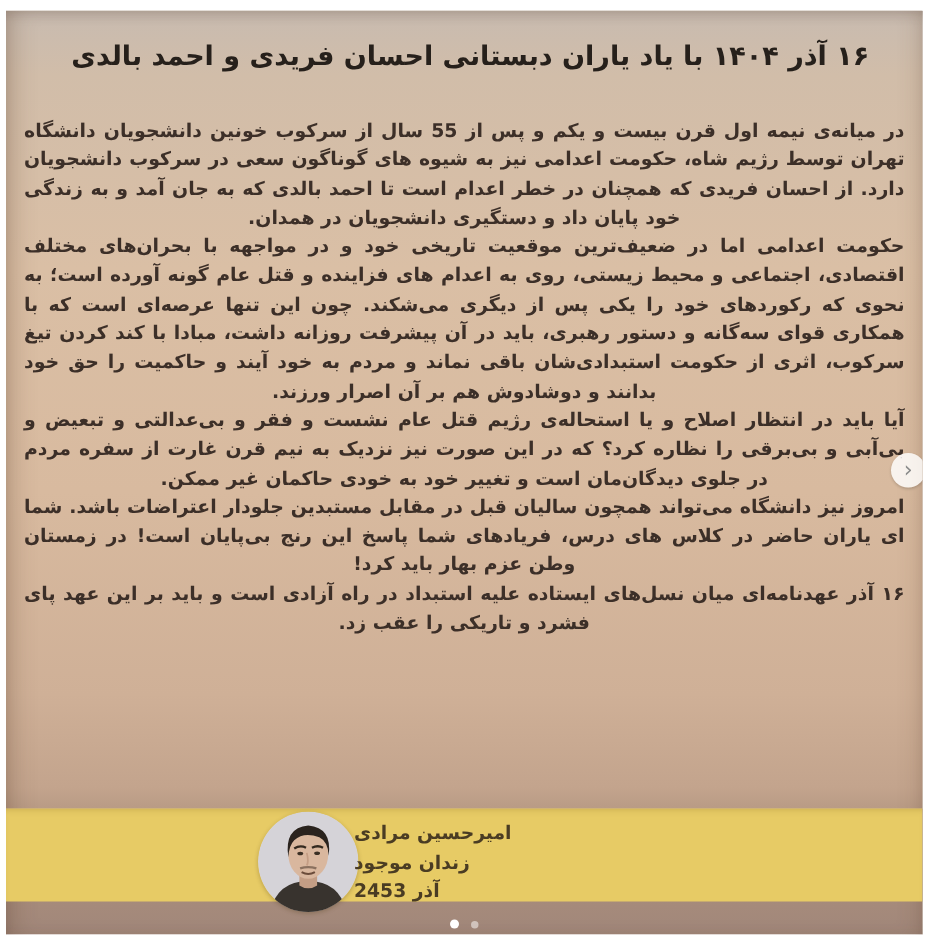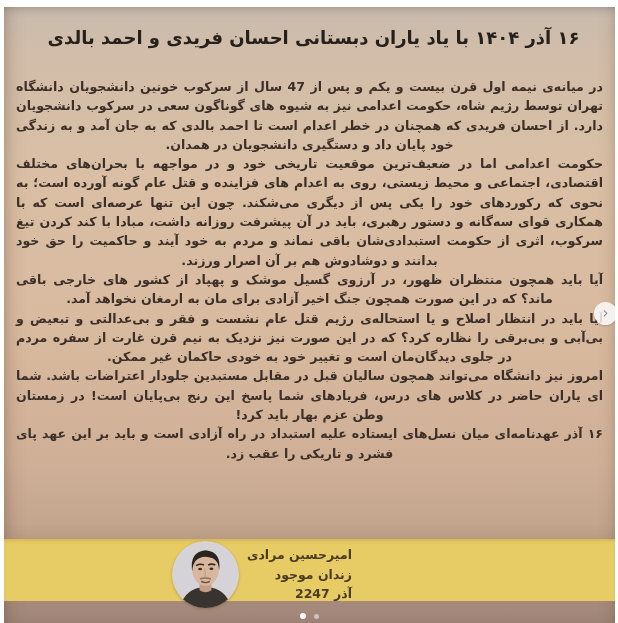--- a/index.html
+++ b/index.html
@@ -45,21 +45,21 @@
     box-shadow: inset 0 3px 5px -3px rgba(120,90,30,.35);
   }
   .avatar{
     position:absolute;left:168px;top:534px;width:67px;height:67px;
     border-radius:50%;overflow:hidden;
     box-shadow:0 1px 3px rgba(80,60,20,.3);
   }
   .avatar svg{display:block;width:100%;height:100%;}
   .sig{
     position:absolute;left:232px;top:538px;width:116px;
-    direction:rtl;text-align:right;
+    direction:rtl;text-align:left;
     color:#4a3c23;font-size:12.5px;font-weight:bold;line-height:19.5px;
   }
   .next-btn{
     position:absolute;left:590px;top:295px;width:23px;height:23px;
     border:none;border-radius:50%;
     background:rgba(255,255,255,.82);
     color:#8b8b8b;font-size:15px;line-height:21px;
     text-align:center;padding:0;cursor:pointer;
     box-shadow:0 1px 2px rgba(0,0,0,.18);
     font-family:"DejaVu Sans", sans-serif;
@@ -74,23 +74,22 @@
 </style>
 </head>
 <body>
 
 <div class="page">
   <div class="poster">
 
     <h1 class="title">۱۶ آذر ۱۴۰۴ با یاد یاران دبستانی احسان فریدی و احمد بالدی</h1>
 
     <div class="body-text">
-      <p>در میانه‌ی نیمه اول قرن بیست و یکم و پس از 47 سال از سرکوب خونین دانشجویان دانشگاه تهران توسط رژیم شاه، حکومت اعدامی نیز به شیوه های گوناگون سعی در سرکوب دانشجویان دارد. از احسان فریدی که همچنان در خطر اعدام است تا احمد بالدی که به جان آمد و به زندگی خود پایان داد و دستگیری دانشجویان در همدان.</p>
+      <p>در میانه‌ی نیمه اول قرن بیست و یکم و پس از 55 سال از سرکوب خونین دانشجویان دانشگاه تهران توسط رژیم شاه، حکومت اعدامی نیز به شیوه های گوناگون سعی در سرکوب دانشجویان دارد. از احسان فریدی که همچنان در خطر اعدام است تا احمد بالدی که به جان آمد و به زندگی خود پایان داد و دستگیری دانشجویان در همدان.</p>
       <p>حکومت اعدامی اما در ضعیف‌ترین موقعیت تاریخی خود و در مواجهه با بحران‌های مختلف اقتصادی، اجتماعی و محیط زیستی، روی به اعدام های فزاینده و قتل عام گونه آورده است؛ به نحوی که رکوردهای خود را یکی پس از دیگری می‌شکند. چون این تنها عرصه‌ای است که با همکاری قوای سه‌گانه و دستور رهبری، باید در آن پیشرفت روزانه داشت، مبادا با کند کردن تیغ سرکوب، اثری از حکومت استبدادی‌شان باقی نماند و مردم به خود آیند و حاکمیت را حق خود بدانند و دوشادوش هم بر آن اصرار ورزند.</p>
-      <p>آیا باید همچون منتظران ظهور، در آرزوی گسیل موشک و پهپاد از کشور های خارجی باقی ماند؟ که در این صورت همچون جنگ اخیر آزادی برای مان به ارمغان نخواهد آمد.</p>
       <p>آیا باید در انتظار اصلاح و یا استحاله‌ی رژیم قتل عام نشست و فقر و بی‌عدالتی و تبعیض و بی‌آبی و بی‌برقی را نظاره کرد؟ که در این صورت نیز نزدیک به نیم قرن غارت از سفره مردم در جلوی دیدگان‌مان است و تغییر خود به خودی حاکمان غیر ممکن.</p>
       <p>امروز نیز دانشگاه می‌تواند همچون سالیان قبل در مقابل مستبدین جلودار اعتراضات باشد. شما ای یاران حاضر در کلاس های درس، فریادهای شما پاسخ این رنج بی‌پایان است! در زمستان وطن عزم بهار باید کرد!</p>
       <p>۱۶ آذر عهدنامه‌ای میان نسل‌های ایستاده علیه استبداد در راه آزادی است و باید بر این عهد پای فشرد و تاریکی را عقب زد.</p>
     </div>
 
     <div class="band"></div>
 
     <div class="avatar">
       <svg viewBox="0 0 68 68" xmlns="http://www.w3.org/2000/svg">
         <circle cx="34" cy="34" r="34" fill="#d5d3d8"></circle>
@@ -104,21 +103,21 @@
         <ellipse cx="40" cy="28.2" rx="2" ry="1.2" fill="#3a2f24"></ellipse>
         <path d="M33 28 q1.5 6 0 8.5" stroke="#c49e85" stroke-width="1.2" fill="none"></path>
         <path d="M29.5 41 q4.5 2.5 9 0" stroke="#6b4c3a" stroke-width="1.4" fill="none"></path>
         <path d="M28.5 38.5 q5.5 -1.8 11 0" stroke="#4a392b" stroke-width="1.6" fill="none" opacity="0.55"></path>
       </svg>
     </div>
 
     <div class="sig">
       <div>امیرحسین مرادی</div>
       <div>زندان موجود</div>
-      <div>آذر 2247</div>
+      <div>آذر 2453</div>
     </div>
 
     <button class="next-btn">
       <span>›</span>
     </button>
 
     <div class="dots">
       <span class="dot active"></span>
       <span class="dot inactive"></span>
     </div>

